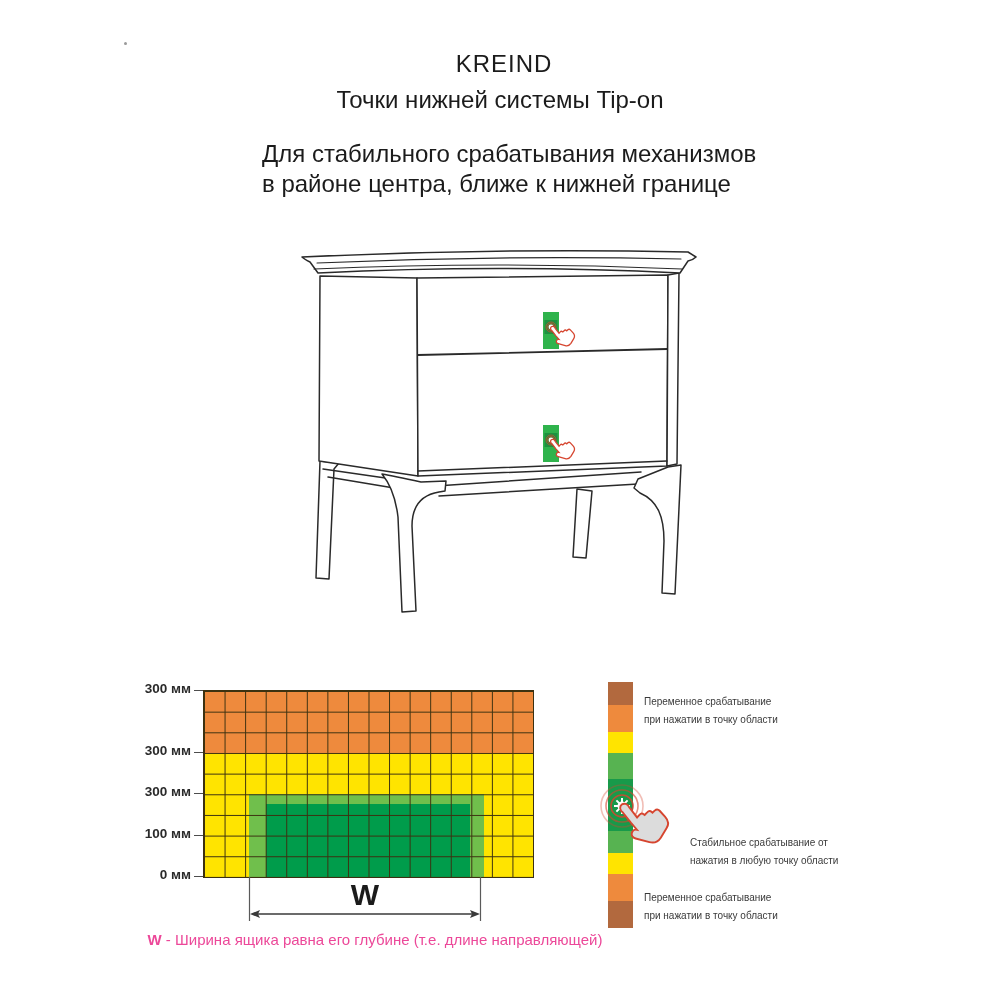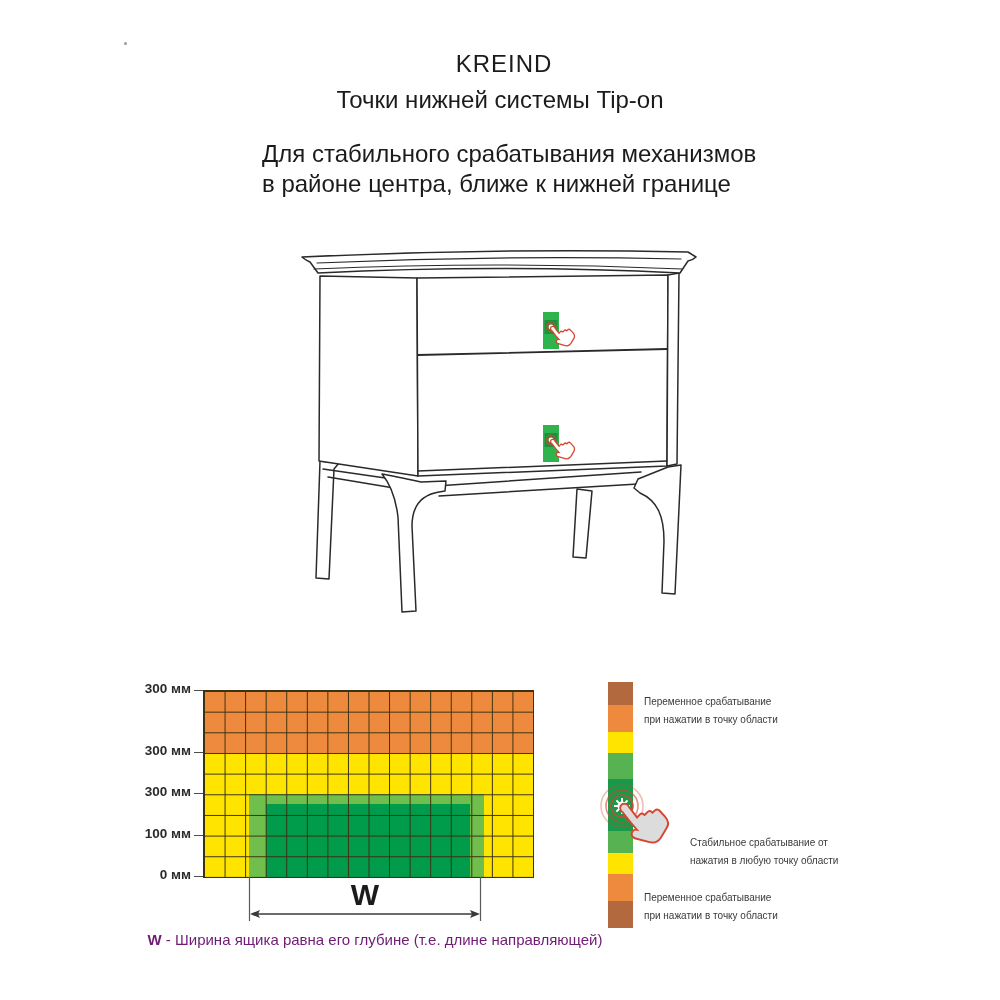--- a/index.html
+++ b/index.html
@@ -29,21 +29,21 @@
                        linear-gradient(to bottom,var(--grid-line) 1px,transparent 1px);
       background-size:20.5625px 20.6667px;}
   .tick-label{position:absolute;left:118px;width:73px;height:18px;text-align:right;
       font-size:13.5px;font-weight:600;color:#2a2a2a;white-space:nowrap;}
   .tick-line{position:absolute;left:194px;width:9px;height:1px;background:#4d4d4d;}
 
   
   .dim-svg{position:absolute;left:240px;top:876px;width:260px;height:46px;}
   .dim-label{position:absolute;left:240px;top:878px;width:250px;text-align:center;
       font-size:30px;font-weight:700;}
-  .footnote{position:absolute;left:140px;top:931px;width:470px;text-align:center;font-size:15px;color:#701a75;}
+  .footnote{position:absolute;left:140px;top:931px;width:470px;text-align:center;font-size:15px;color:#ec4899;}
   .footnote b{font-weight:700;}
 
   
   .legend-bar{position:absolute;left:608px;top:682px;width:25px;height:246px;
       display:flex;flex-direction:column;}
   .legend-bar>div{width:100%;}
   .legend-icon{position:absolute;left:585px;top:765px;width:110px;height:110px;}
   .legend-entry{position:absolute;font-size:10px;line-height:18px;color:#3a3a3a;white-space:nowrap;}
   .le-1{left:644px;top:693px;}
   .le-2{left:690px;top:795px;margin-top:39px;}

